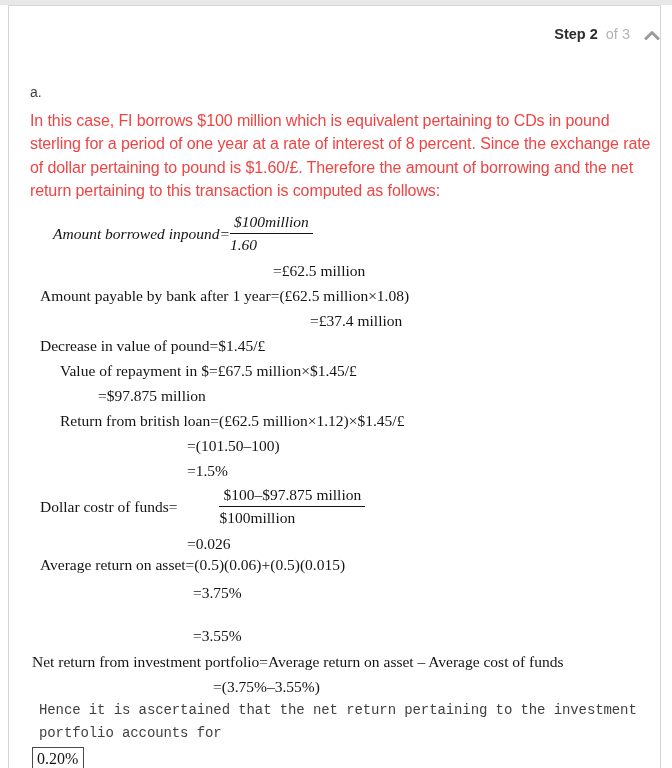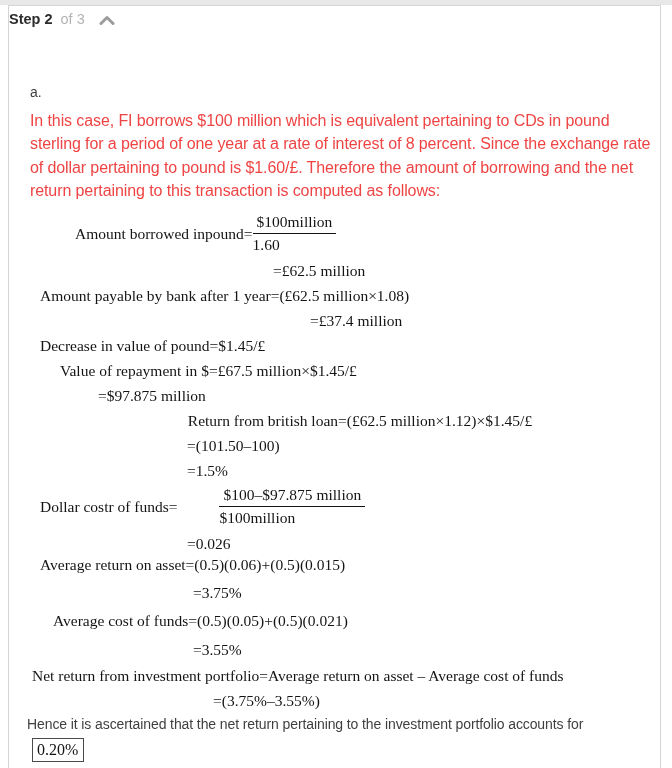--- a/index.html
+++ b/index.html
@@ -13,22 +13,22 @@
     position: absolute; top: 0; left: 0; width: 672px; height: 5px;
     background: #e8e8e8;
   }
   .card {
     position: absolute; top: 5px; left: 8px; width: 653px; height: 770px;
     background: #ffffff;
     border: 1px solid #d5d5d5;
     border-bottom: none;
   }
   .step-header {
-    text-align: left;
-    padding-top: 5px;
+    text-align: right;
+    padding-top: 20px;
     font-size: 14.5px;
     color: #2b2b2b;
     height: 40px;
   }
   .step-header .step-label { font-weight: bold; color: #2b2b2b; }
   .step-header .step-of { color: #b3b3b3; margin-left: 4px; }
   .step-header .chev {
     display: inline-block; vertical-align: -2px; margin-left: 10px;
     cursor: pointer;
   }
@@ -50,23 +50,24 @@
   }
   .mline { line-height: 25px; white-space: nowrap; }
   .mfrac-row { display: flex; align-items: center; height: 48px; white-space: nowrap; }
   .frac { display: inline-block; text-align: left; vertical-align: middle; }
   .frac .num {
     display: block; padding: 0 4px 1px 4px; line-height: 20px;
     border-bottom: 1px solid #141414;
   }
   .frac .den { display: block; padding-top: 1px; line-height: 20px; }
   .conclusion {
-    margin-left: 18px;
+    margin-left: 30px;
     font-size: 14px; line-height: 23px; color: #3f3f3f;
     letter-spacing: -0.1px;
+    font-family: Liberation Mono, monospace;
   }
   .answer-box {
     display: inline-block;
     margin: 2px 0 0 23px;
     border: 1px solid #4a4a4a;
     padding: 1px 5px 2px 4px;
     font-family: "Liberation Serif", serif;
     font-size: 16px; color: #141414;
     line-height: 19px;
   }
@@ -87,55 +88,54 @@
       </svg>
     </span>
   </div>
 
   <div class="section-label">a.</div>
 
   <div class="intro">In this case, FI borrows $100 million which is equivalent pertaining to CDs in pound sterling for a period of one year at a rate of interest of 8 percent. Since the exchange rate of dollar pertaining to pound is $1.60/£. Therefore the amount of borrowing and the net return pertaining to this transaction is computed as follows:</div>
 
   <div class="math">
 
-    <div class="mfrac-row" style="margin-left:66px; margin-top:7px;">
+    <div class="mfrac-row" style="margin-left:44px; margin-top:7px;font-style:italic;">
       <span>Amount borrowed inpound=</span>
       <span class="frac">
         <span class="num">$100million</span>
         <span class="den">1.60</span>
       </span>
     </div>
     <div class="mline" style="margin-left:264px;">=£62.5 million</div>
 
     <div class="mline" style="margin-left:31px;">Amount payable by bank after 1 year=(£62.5 million×1.08)</div>
     <div class="mline" style="margin-left:301px;">=£37.4 million</div>
 
     <div class="mline" style="margin-left:31px;">Decrease in value of pound=$1.45/£</div>
 
     <div class="mline" style="margin-left:51px;">Value of repayment in $=£67.5 million×$1.45/£</div>
     <div class="mline" style="margin-left:89px;">=$97.875 million</div>
 
-    <div class="mline" style="margin-left:51px;text-align:center;">Return from british loan=(£62.5 million×1.12)×$1.45/£</div>
+    <div class="mline" style="margin-left:51px;">Return from british loan=(£62.5 million×1.12)×$1.45/£</div>
     <div class="mline" style="margin-left:178px;">=(101.50–100)</div>
     <div class="mline" style="margin-left:178px;">=1.5%</div>
 
     <div class="mfrac-row" style="margin-left:31px;gap:42px;">
       <span>Dollar costr of funds=</span>
       <span class="frac">
         <span class="num">$100–$97.875 million</span>
         <span class="den">$100million</span>
       </span>
     </div>
     <div class="mline" style="margin-left:178px;">=0.026</div>
 
     <div class="mline" style="margin-left:31px; margin-top:-4px;">Average return on asset=(0.5)(0.06)+(0.5)(0.015)</div>
     <div class="mline" style="margin-left:184px; margin-top:3px;">=3.75%</div>
 
-    <div class="mline" style="margin-left:44px; margin-top:3px;">Average cost of funds=(0.5)(0.05)+(0.5)(0.021)</div>
-    <div class="mline" style="margin-left:184px; margin-top:4px;">=3.55%</div>
+    <div class="mline" style="margin-left:184px; margin-top:18px;">=3.55%</div>
 
     <div class="mline" style="margin-left:23px; margin-top:1px;">Net return from investment portfolio=Average return on asset – Average cost of funds</div>
     <div class="mline" style="margin-left:204px;">=(3.75%–3.55%)</div>
 
   </div>
 
   <div class="conclusion">Hence it is ascertained that the net return pertaining to the investment portfolio accounts for</div>
 
   <span class="answer-box">0.20%</span>
 

